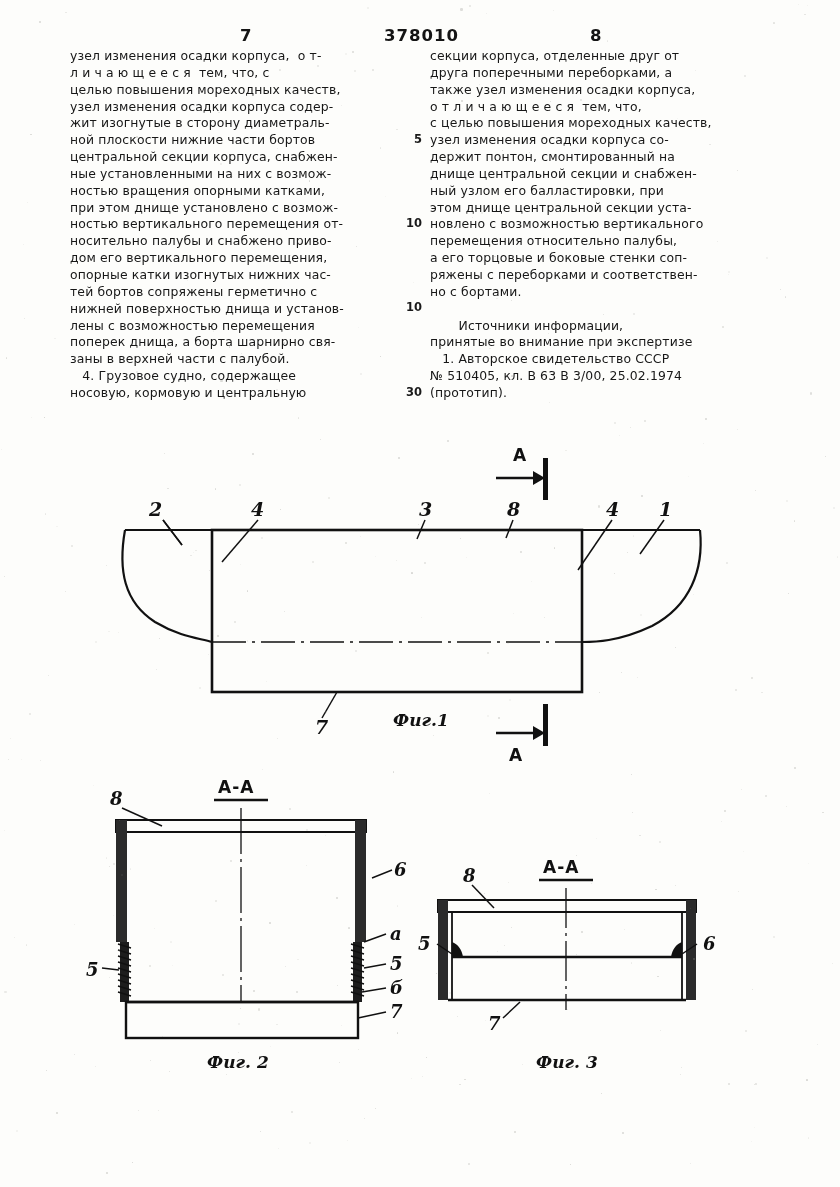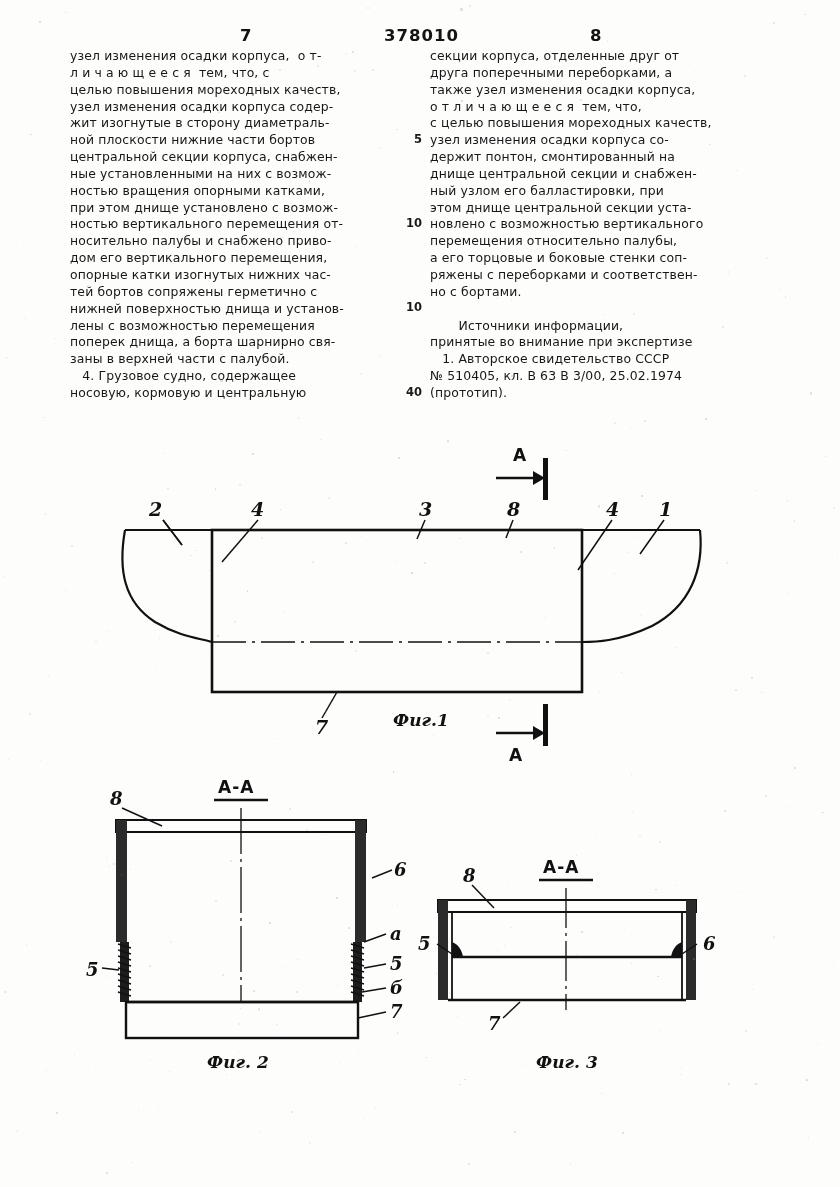--- a/index.html
+++ b/index.html
@@ -105,21 +105,21 @@
   <div class="hdr" id="hdr-mid">378010</div>
   <div class="hdr" id="hdr-right">8</div>
 
   <div class="col" id="col-left"><span class="tline">узел изменения осадки корпуса,  о т-</span><span class="tline">л и ч а ю щ е е с я  тем, что, с</span><span class="tline">целью повышения мореходных качеств,</span><span class="tline">узел изменения осадки корпуса содер-</span><span class="tline">жит изогнутые в сторону диаметраль-</span><span class="tline">ной плоскости нижние части бортов</span><span class="tline">центральной секции корпуса, снабжен-</span><span class="tline">ные установленными на них с возмож-</span><span class="tline">ностью вращения опорными катками,</span><span class="tline">при этом днище установлено с возмож-</span><span class="tline">ностью вертикального перемещения от-</span><span class="tline">носительно палубы и снабжено приво-</span><span class="tline">дом его вертикального перемещения,</span><span class="tline">опорные катки изогнутых нижних час-</span><span class="tline">тей бортов сопряжены герметично с</span><span class="tline">нижней поверхностью днища и установ-</span><span class="tline">лены с возможностью перемещения</span><span class="tline">поперек днища, а борта шарнирно свя-</span><span class="tline">заны в верхней части с палубой.</span><span class="tline">   4. Грузовое судно, содержащее</span><span class="tline">носовую, кормовую и центральную</span></div>
   <div class="col" id="col-right"><span class="tline">секции корпуса, отделенные друг от</span><span class="tline">друга поперечными переборками, а</span><span class="tline">также узел изменения осадки корпуса,</span><span class="tline">о т л и ч а ю щ е е с я  тем, что,</span><span class="tline">с целью повышения мореходных качеств,</span><span class="tline">узел изменения осадки корпуса со-</span><span class="tline">держит понтон, смонтированный на</span><span class="tline">днище центральной секции и снабжен-</span><span class="tline">ный узлом его балластировки, при</span><span class="tline">этом днище центральной секции уста-</span><span class="tline">новлено с возможностью вертикального</span><span class="tline">перемещения относительно палубы,</span><span class="tline">а его торцовые и боковые стенки соп-</span><span class="tline">ряжены с переборками и соответствен-</span><span class="tline">но с бортами.</span><span class="blank"></span><span class="tline">       Источники информации,</span><span class="tline">принятые во внимание при экспертизе</span><span class="tline">   1. Авторское свидетельство СССР</span><span class="tline">№ 510405, кл. B 63 B 3/00, 25.02.1974</span><span class="tline">(прототип).</span></div>
 
   <div id="gutter">
       <div class="lnum" style="top: 84px;">5</div>
       <div class="lnum" style="top: 168px;">10</div>
       <div class="lnum" style="top: 252px;">10</div>
-      <div class="lnum" style="top: 337px;">40</div>
+      <div class="lnum" style="top: 337px;">30</div>
     </div>
 
   <div id="figures">
     <svg width="840" height="640" viewBox="0 0 840 640" xmlns="http://www.w3.org/2000/svg">
 
       <g>
 
         <path d="M125 100 L212 100" stroke="#111" stroke-width="2.2" fill="none"></path>
 
         <path d="M125 100 C 118 140, 124 172, 155 192

